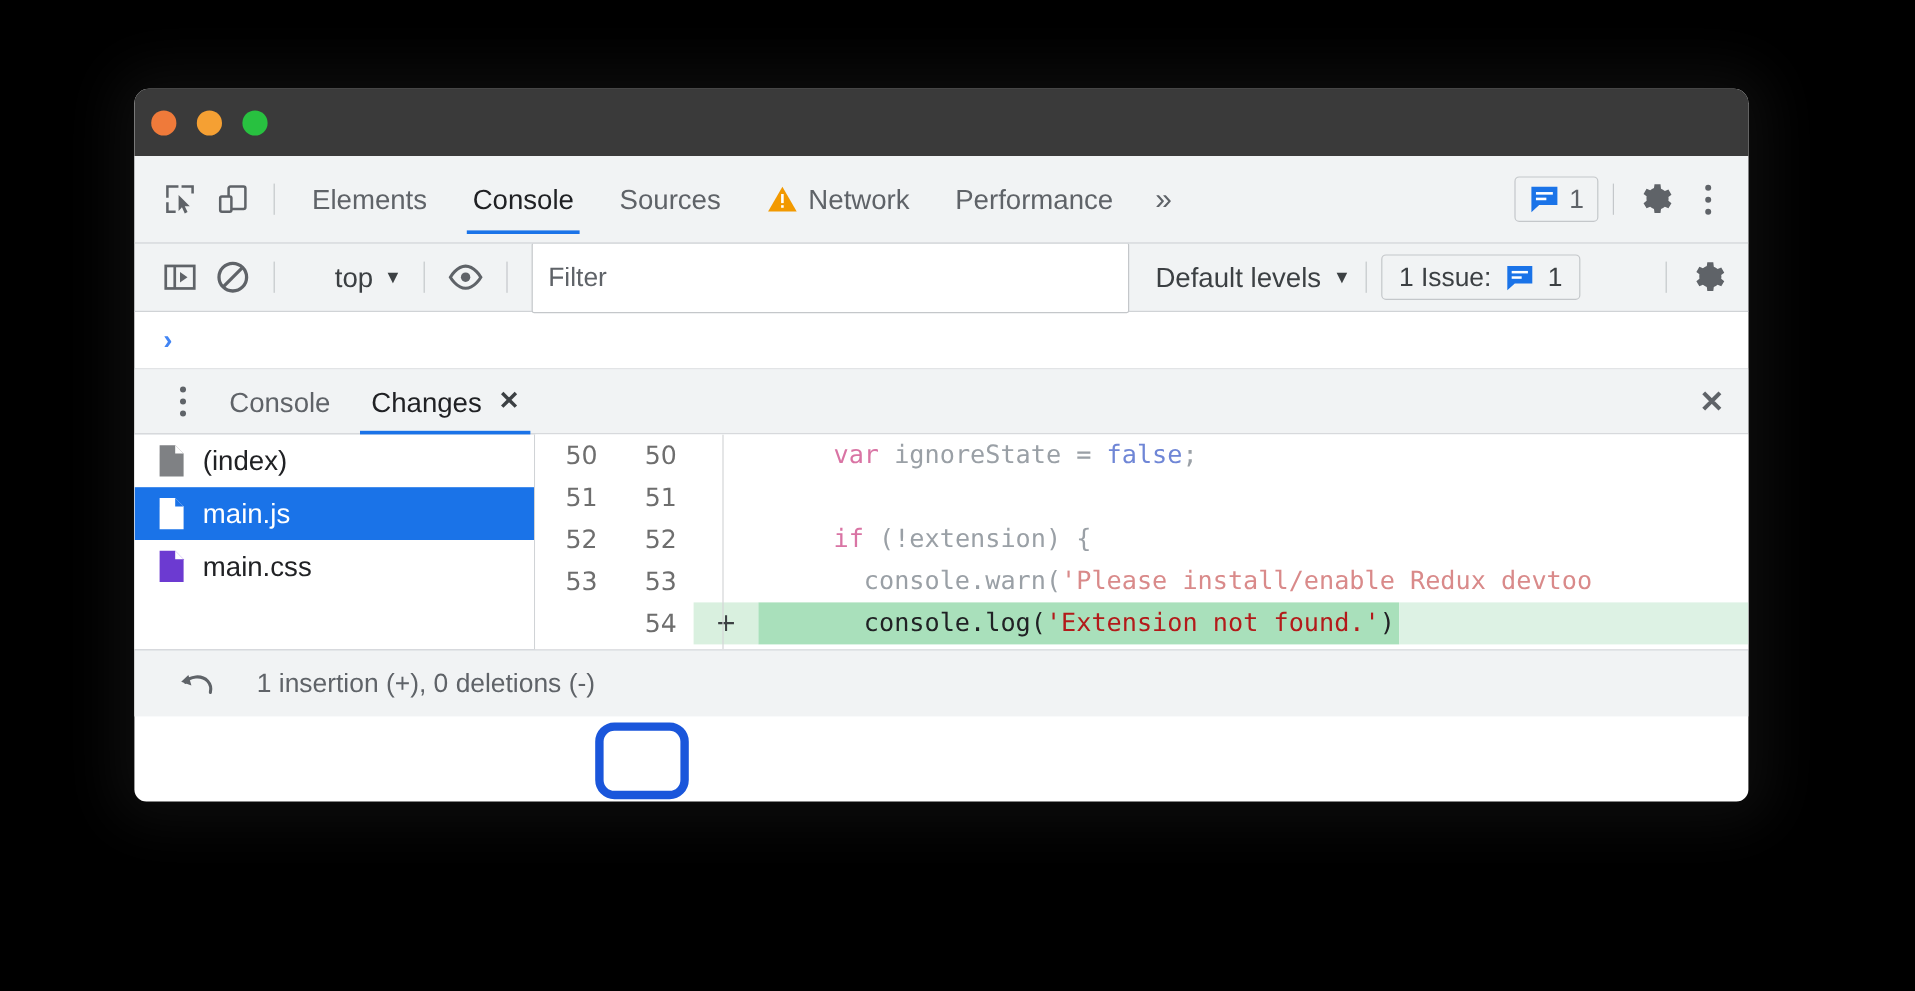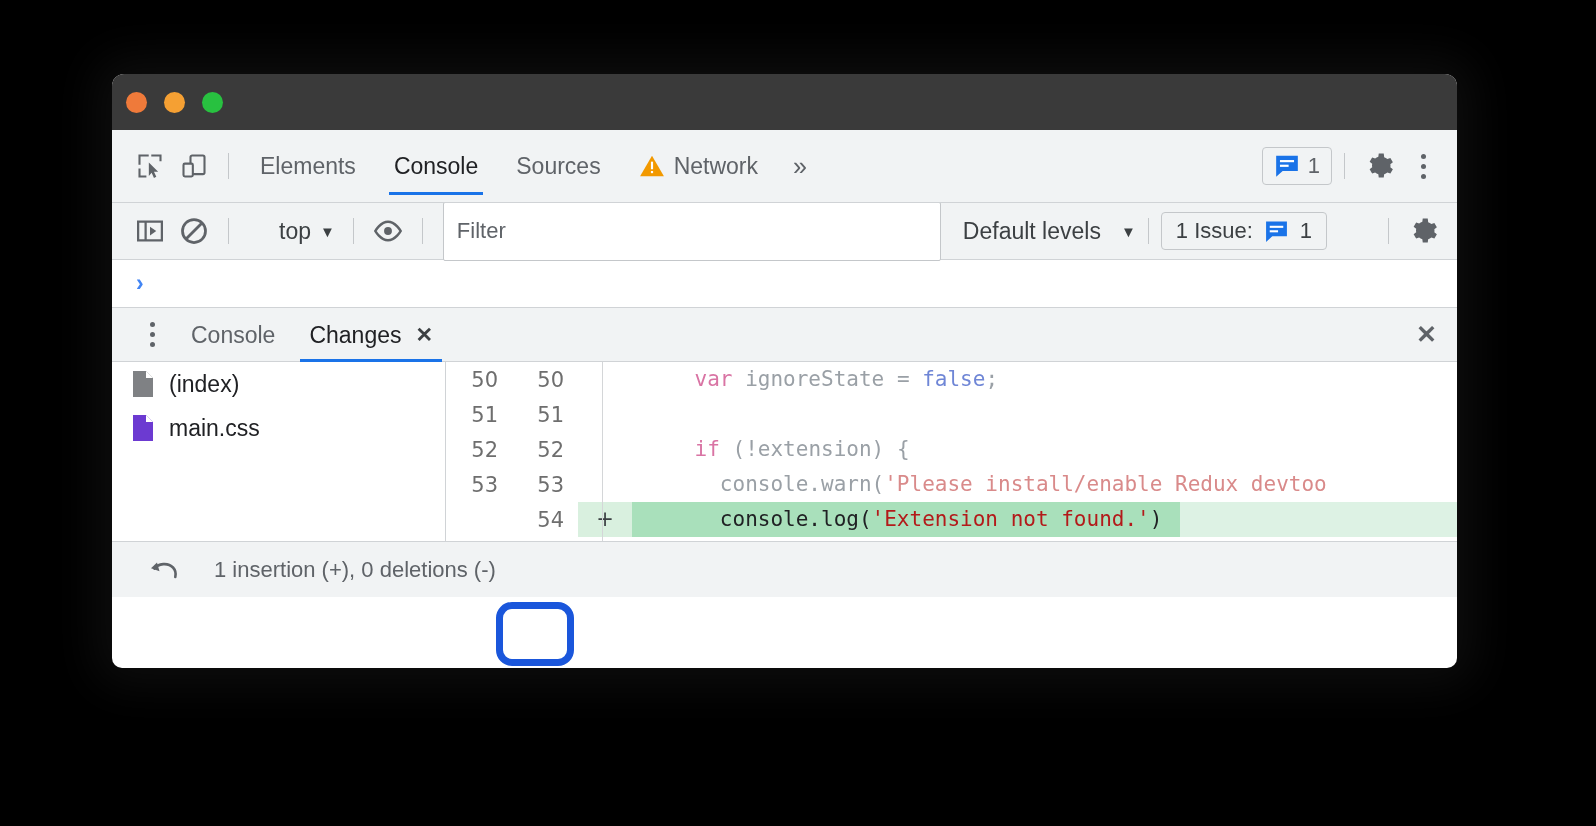--- a/index.html
+++ b/index.html
@@ -142,21 +142,21 @@
     border-radius: 2px;
     font-size: 22px;
     color: #5f6368;
     padding: 0 13px;
     display: flex;
     align-items: center;
     margin-left: 8px;
   }
   .levels {
     font-size: 23px; color: #3c4043;
-    display: flex; align-items: center; gap: 20px;
+    display: flex; align-items: center; gap: 10px;
     margin-left: 22px;
     white-space: nowrap;
   }
   .issue-pill2 {
     display: flex; align-items: center; gap: 11px;
     border: 1px solid #c4c7ca;
     border-radius: 4px;
     padding: 5px 14px;
     font-size: 22px;
     color: #3c4043;
@@ -294,21 +294,21 @@
     height: 35px;
     line-height: 35px;
   }
   .diff-row.ins { background: transparent; }
   .diff-row.ins .marker { background: #d9f0df; }
   .diff-row.ins .code {
     background: #a9e0bb;
     color: #202124;
     display: inline-block;
     flex: 0 0 auto;
-    padding-right: 18px;
+    padding-right: 4px;
   }
   .diff-row.ins .tail {
     flex: 1;
     background: #ddf2e4;
     height: 35px;
   }
   .kw { color: #d974a4; }
   .bool { color: #6f86d6; }
   .str { color: #d98a8a; }
   .str-strong { color: #b31a1a; }
@@ -385,20 +385,23 @@
       </div>
       <div class="tab">
         <span class="warn-tri">
           <svg width="26" height="24" viewBox="0 0 24 22">
             <path d="M12 1.5L23 20.5H1z" fill="#f29900"></path>
             <rect x="11" y="7" width="2" height="7" fill="#fff"></rect>
             <rect x="11" y="15.6" width="2" height="2" fill="#fff"></rect>
           </svg>
         </span>
         <span>Network</span>
+      </div>
+      <div class="tab">
+        <span>Performance</span>
       </div>
       <div class="chev-more">»</div>
 
       <div class="tabbar-right">
         <div class="issues-pill">
           <span>
             <svg width="26" height="24" viewBox="0 0 24 22">
               <path d="M2 1.5h20v14H8l-6 5.5z" fill="#1a73e8"></path>
               <rect x="5.5" y="5.5" width="13" height="2" fill="#fff"></rect>
               <rect x="5.5" y="9.8" width="8" height="2" fill="#fff"></rect>
@@ -504,20 +507,29 @@
         <div class="file-list">
           <div class="file-item">
             <span class="file-icon">
               <svg width="22" height="28" viewBox="0 0 22 28">
                 <path d="M1 1h13l7 7v19H1z" fill="#7f8184"></path>
                 <path d="M14 1l7 7h-7z" fill="#ffffff"></path>
               </svg>
             </span>
             <span>(index)</span>
           </div>
+          <div class="file-item selected">
+            <span class="file-icon">
+              <svg width="22" height="28" viewBox="0 0 22 28">
+                <path d="M1 1h13l7 7v19H1z" fill="#ffffff"></path>
+                <path d="M14 1l7 7h-7z" fill="#1a73e8"></path>
+              </svg>
+            </span>
+            <span>main.js</span>
+          </div>
           <div class="file-item">
             <span class="file-icon">
               <svg width="22" height="28" viewBox="0 0 22 28">
                 <path d="M1 1h13l7 7v19H1z" fill="#6c3ad1"></path>
                 <path d="M14 1l7 7h-7z" fill="#ffffff"></path>
               </svg>
             </span>
             <span>main.css</span>
           </div>
         </div>

